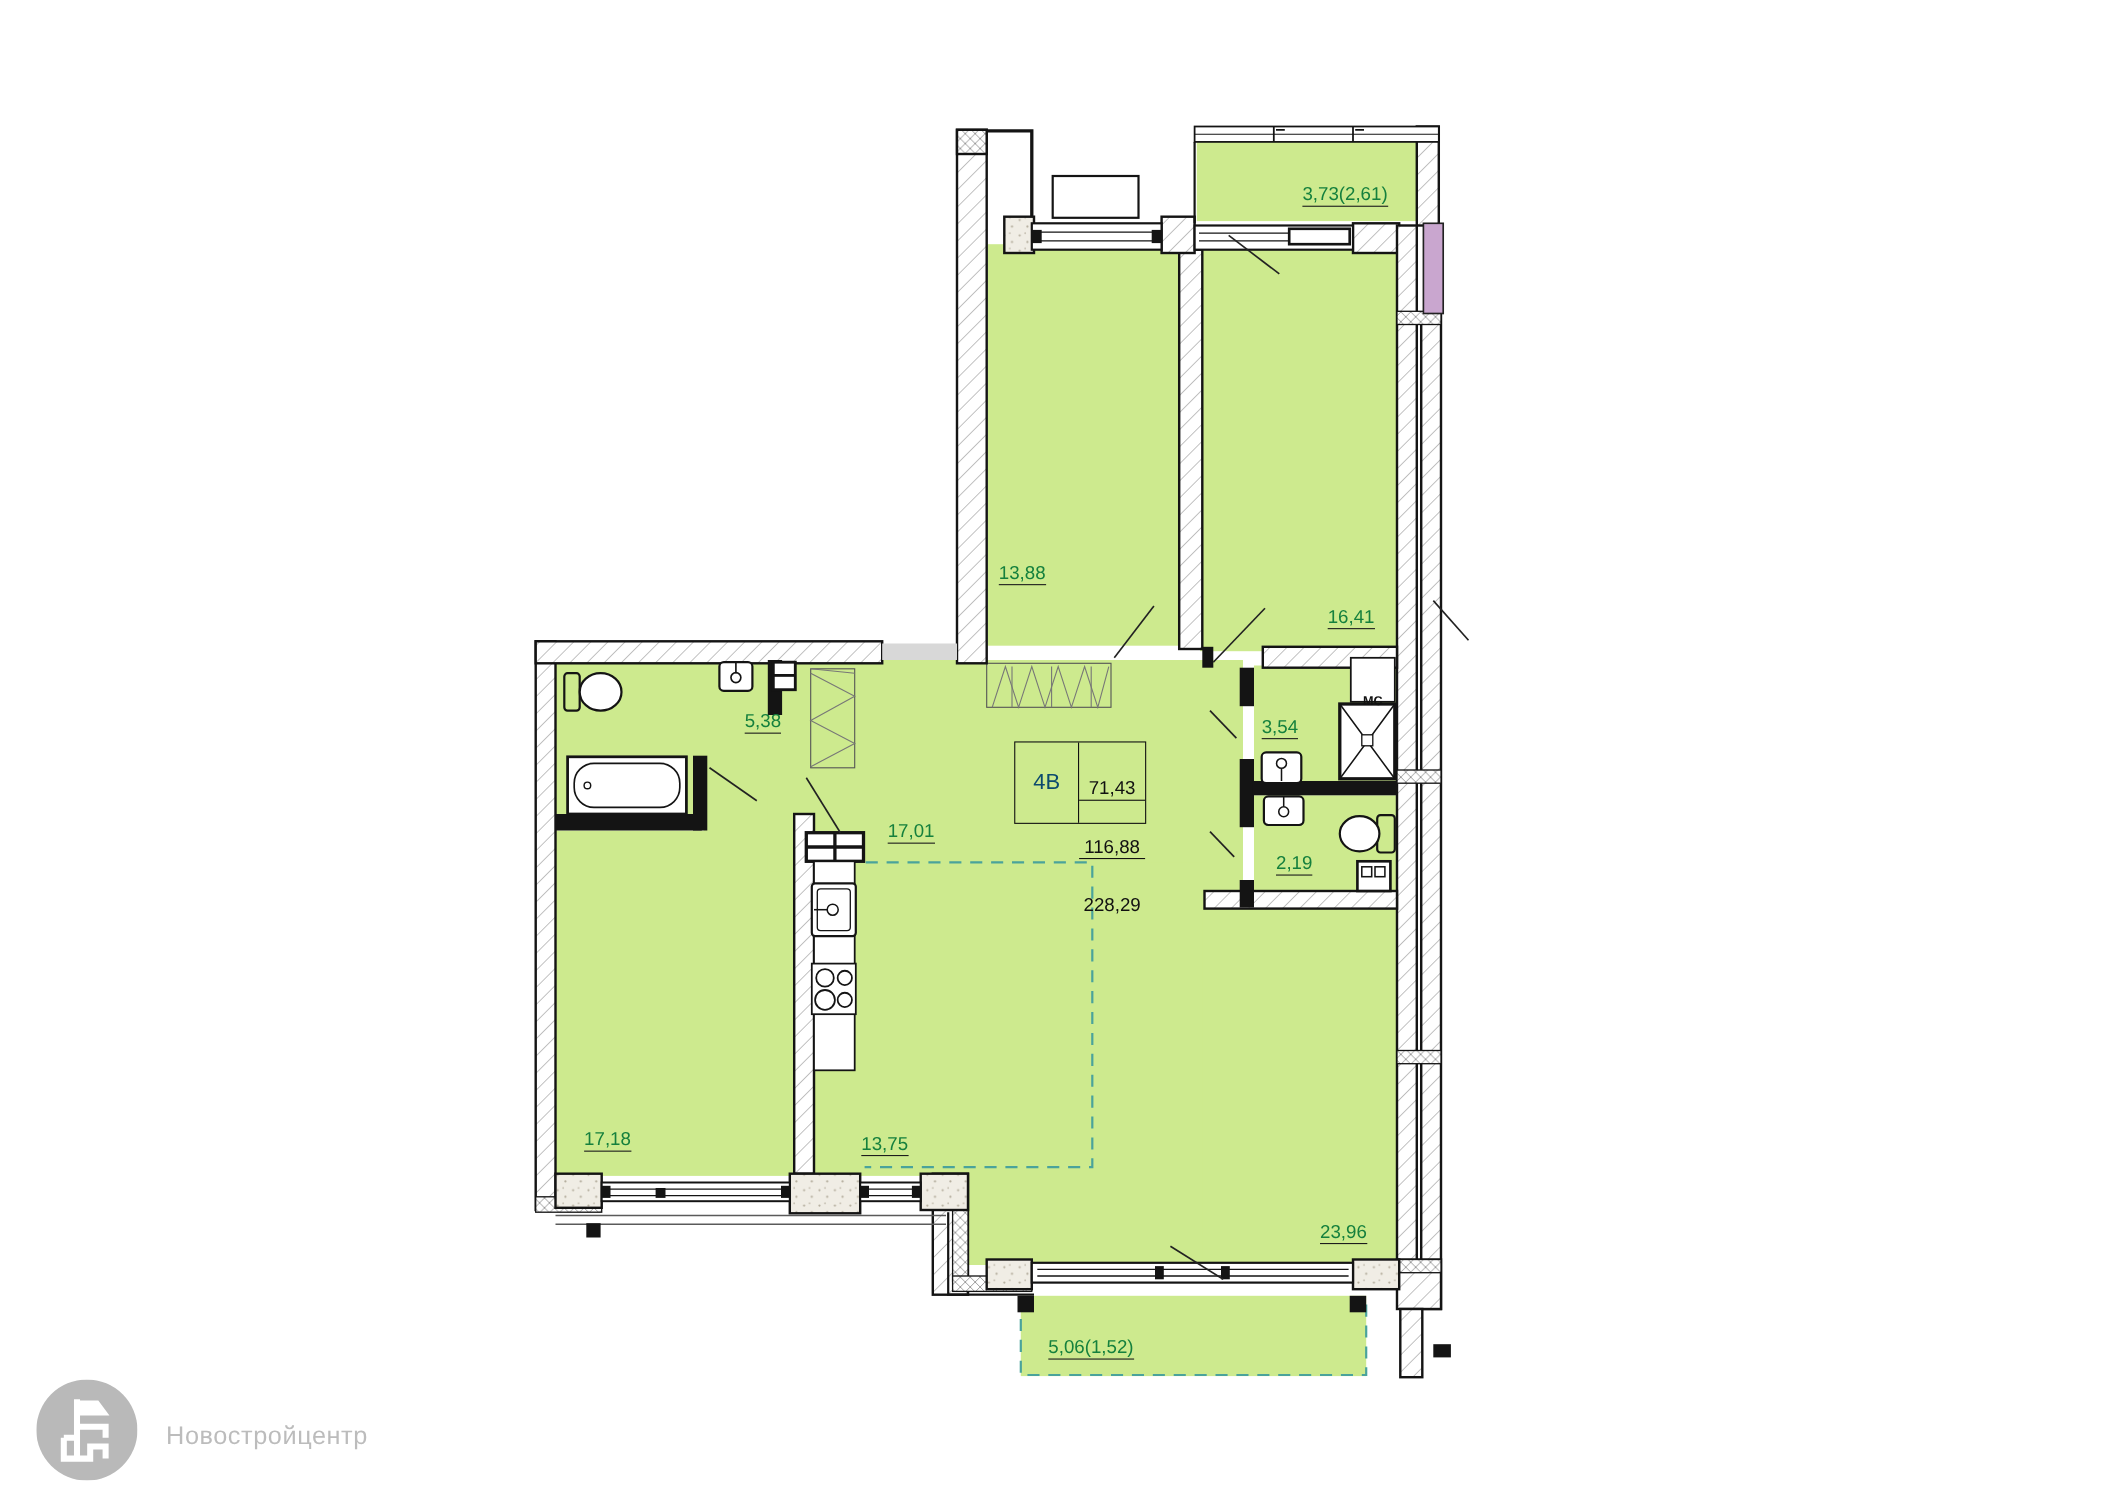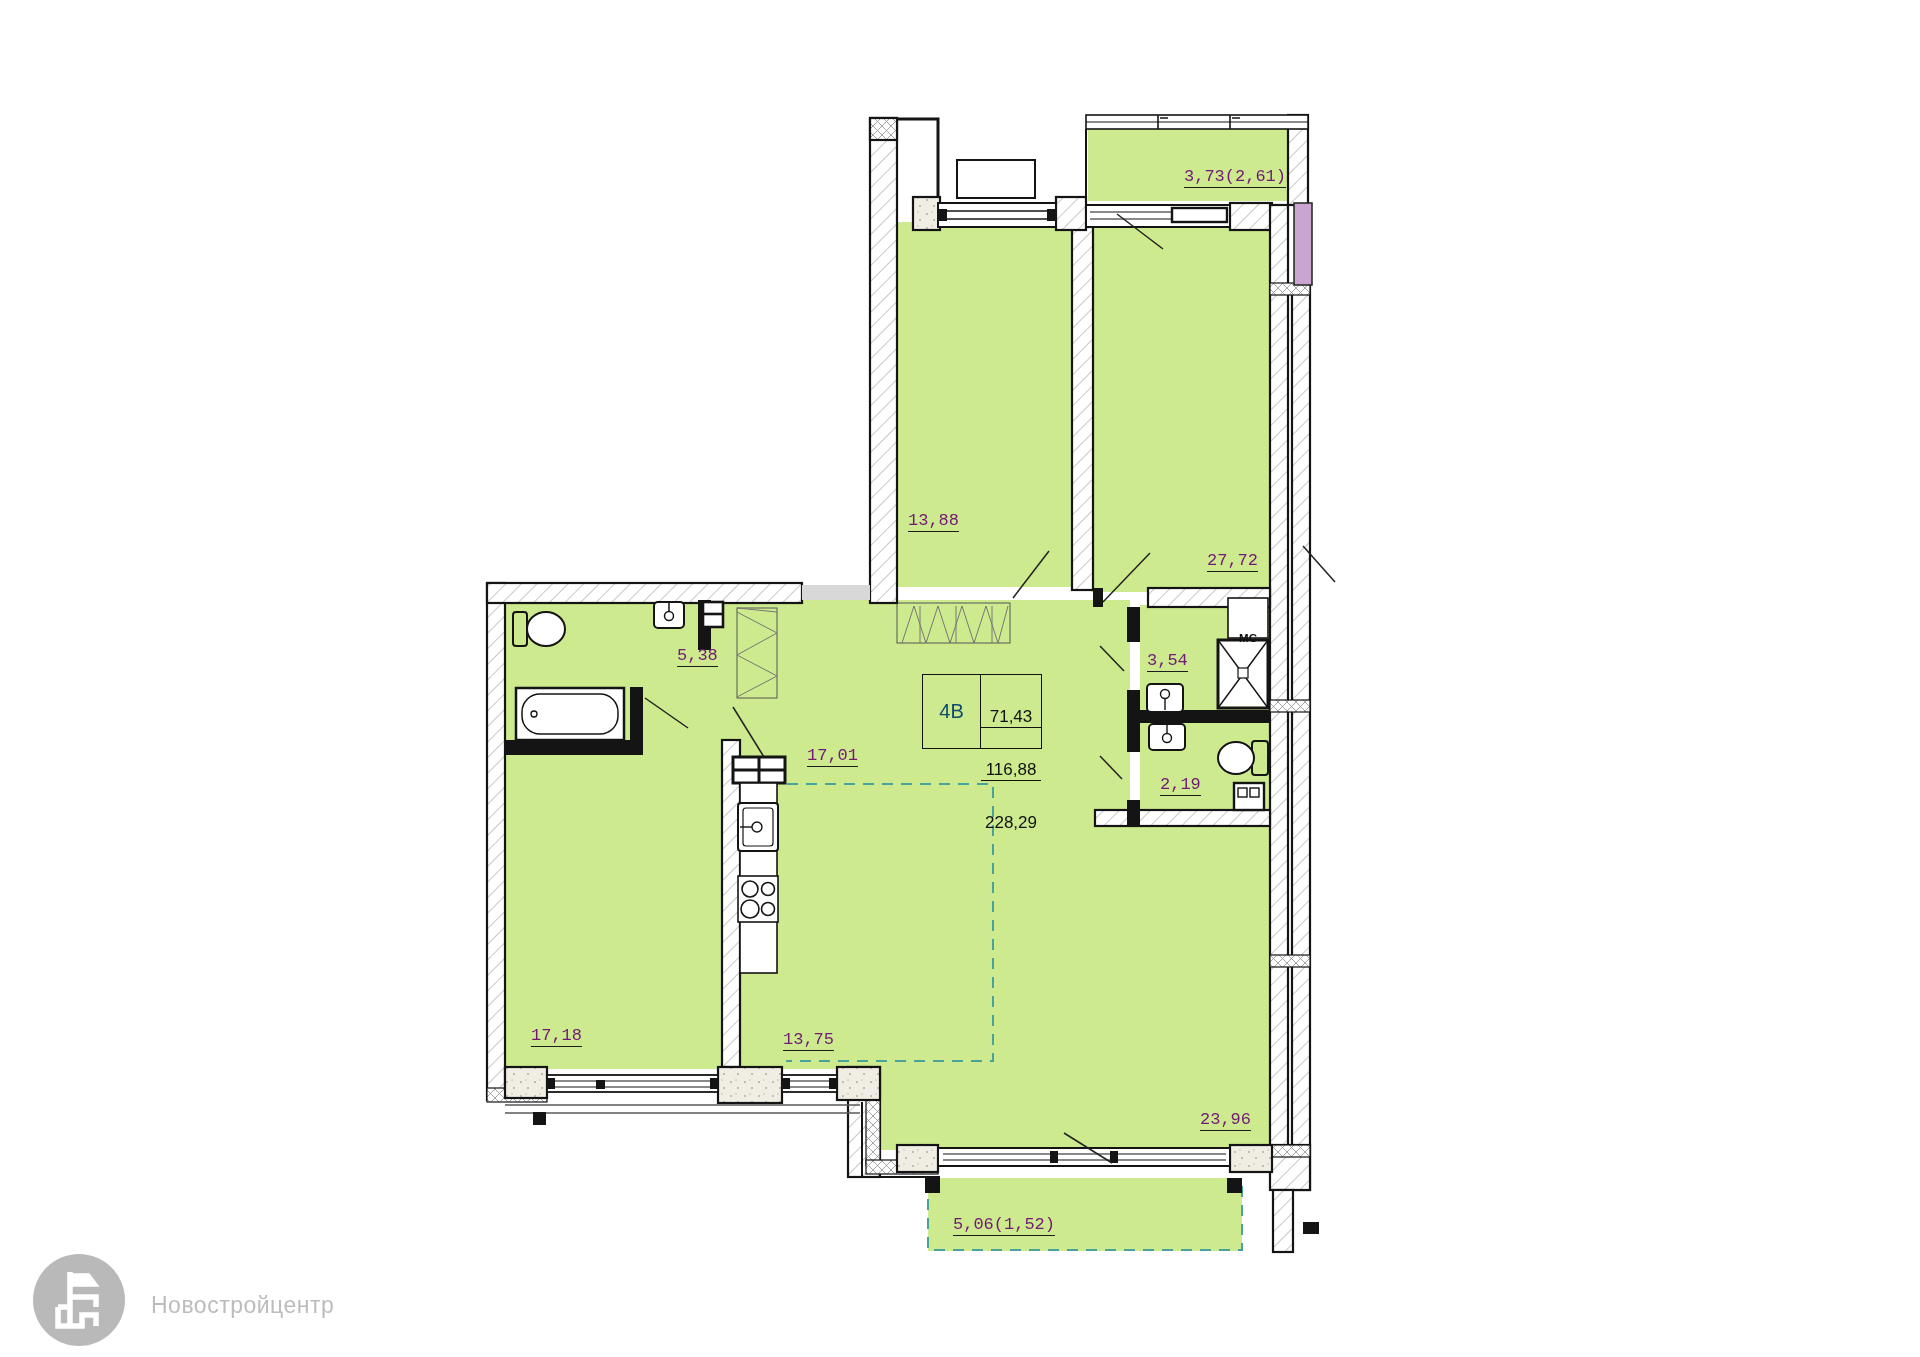--- a/index.html
+++ b/index.html
@@ -1,20 +1,20 @@
 <!DOCTYPE html>
 <html><head>
 <meta charset="utf-8">
 <style>
   html,body{margin:0;padding:0;background:#ffffff;}
   .stage{position:relative;width:1920px;height:1357px;background:#ffffff;overflow:hidden;
          font-family:"Liberation Sans",sans-serif;}
   .plan-svg{position:absolute;left:0;top:0;}
-  .lbl{position:absolute;font-size:17px;color:#701a75;line-height:1;
-       border-bottom:1.5px solid #1c1c1c;padding-bottom:2px;white-space:nowrap;font-family:Liberation Mono, monospace;}
+  .lbl{position:absolute;font-size:17px;color:#15803d;line-height:1;
+       border-bottom:1.5px solid #1c1c1c;padding-bottom:2px;white-space:nowrap;}
   .mc-lbl{position:absolute;font-size:11.5px;font-weight:700;color:#111;border:none;margin-top:20px;}
   
   .info-box{position:absolute;left:922px;top:674px;width:118px;height:73px;
             border:1.7px solid #111;display:flex;background:transparent;}
   .info-type{width:57px;border-right:1.7px solid #111;display:flex;align-items:center;
              justify-content:center;font-size:20px;color:#0c4a6e;}
   .info-vals{flex:1;display:flex;flex-direction:column;}
   .info-vals div{flex:1;display:flex;align-items:center;justify-content:center;
                  font-size:17px;color:#111;border-bottom:1.7px solid #111;margin-top:32px;}
   .info-vals div:last-child{border-bottom:none;}
@@ -300,21 +300,21 @@
     <line x1="733" y1="707" x2="764" y2="757"></line>
     <line x1="1013" y1="598" x2="1049" y2="551"></line>
     <line x1="1103" y1="602" x2="1150" y2="553"></line>
     <line x1="1100" y1="646" x2="1124" y2="671"></line>
     <line x1="1100" y1="756" x2="1122" y2="779"></line>
     <line x1="1303" y1="546" x2="1335" y2="582"></line>
   </g>
 </svg>
 
 <span class="lbl" style="left:908px;top:512px">13,88</span>
-<span class="lbl" style="left:1207px;top:552px">27,72</span>
+<span class="lbl" style="left:1207px;top:552px">16,41</span>
 <span class="lbl" style="left:1184px;top:168px">3,73(2,61)</span>
 <span class="lbl" style="left:677px;top:647px">5,38</span>
 <span class="lbl" style="left:807px;top:747px">17,01</span>
 <span class="lbl" style="left:1147px;top:652px">3,54</span>
 <span class="lbl" style="left:1160px;top:776px">2,19</span>
 <span class="lbl" style="left:531px;top:1027px">17,18</span>
 <span class="lbl" style="left:783px;top:1031px">13,75</span>
 <span class="lbl" style="left:1200px;top:1111px">23,96</span>
 <span class="lbl" style="left:953px;top:1216px">5,06(1,52)</span>
 

